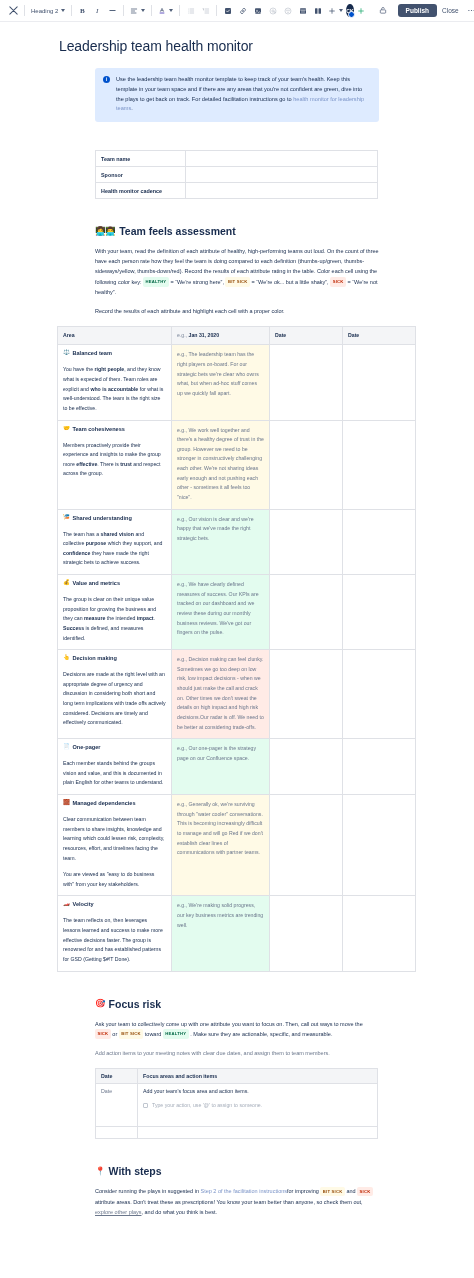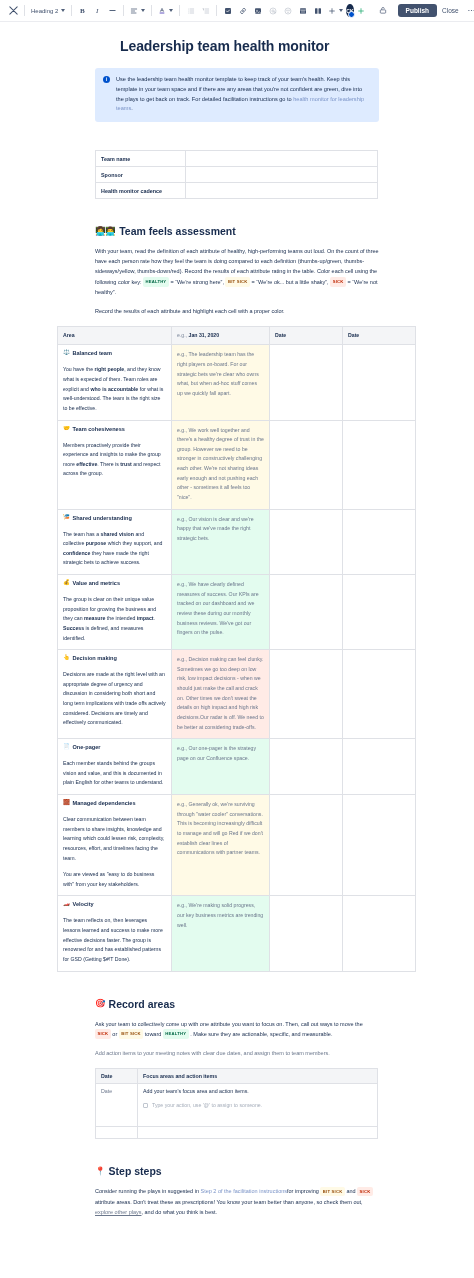--- a/index.html
+++ b/index.html
@@ -52,22 +52,22 @@
   .btn-publish {
     background:#42526e;color:#fff;
     font-size:6.5px;font-weight:600;
     padding:3px 8px;border-radius:3px;white-space:nowrap;
   }
   .btn-close { font-size:6.5px;color:#42526e;padding:3px 5px;white-space:nowrap; }
 
   
   .page { padding:0; }
   .doc-title {
-    font-size:14px; font-weight:700; color:#172b4d;
-    margin:16px 0 0 120px;
+    font-size:14px; font-weight:400; color:#172b4d;
+    margin:16px 0 0 59px;
     letter-spacing:-0.1px;
   }
 
   .info-panel {
     margin:14px 95px 0 95px;
     background:#deebff;
     border-radius:3px;
     display:flex;
     padding:7px 8px 8px 8px;
     gap:6px;
@@ -515,21 +515,21 @@
             </td>
             <td class="col-date2"></td>
             <td class="col-date3"></td>
           </tr>
         </tbody>
     </table>
   </div>
 
   <h2 class="sec">
     <span class="emoji">🎯</span>
-    <span>Record areas</span>
+    <span>Focus risk</span>
   </h2>
 
   <div class="body-p">
     <span>Ask your team to collectively come up with one attribute you want to focus on. Then, call out ways to move the</span>
     <span class="chip chip-sick">SICK</span>
     <span>or</span>
     <span class="chip chip-bitsick">BIT SICK</span>
     <span>toward</span>
     <span class="chip chip-healthy">HEALTHY</span>
     <span>. Make sure they are actionable, specific, and measurable.</span>
@@ -555,20 +555,20 @@
     </tr>
     <tr class="focus-row-2">
       <td></td>
       <td></td>
     </tr>
   </tbody>
     </table>
 
   <h2 class="sec">
     <span class="emoji">📍</span>
-    <span>Step steps</span>
+    <span>With steps</span>
   </h2>
 
   <div class="next-p">
     <span>Consider running the plays in suggested in </span><a href="#">Step 2 of the facilitation instructions</a><span>for improving </span><span class="chip chip-bitsick">BIT SICK</span><span> and </span><span class="chip chip-sick">SICK</span><span> attribute areas. Don't treat these as prescriptions! You know your team better than anyone, so check them out, </span><a href="#" class="ul">explore other plays</a><span>, and do what you think is best.</span>
   </div>
 
 </div>
 
 </body></html>

